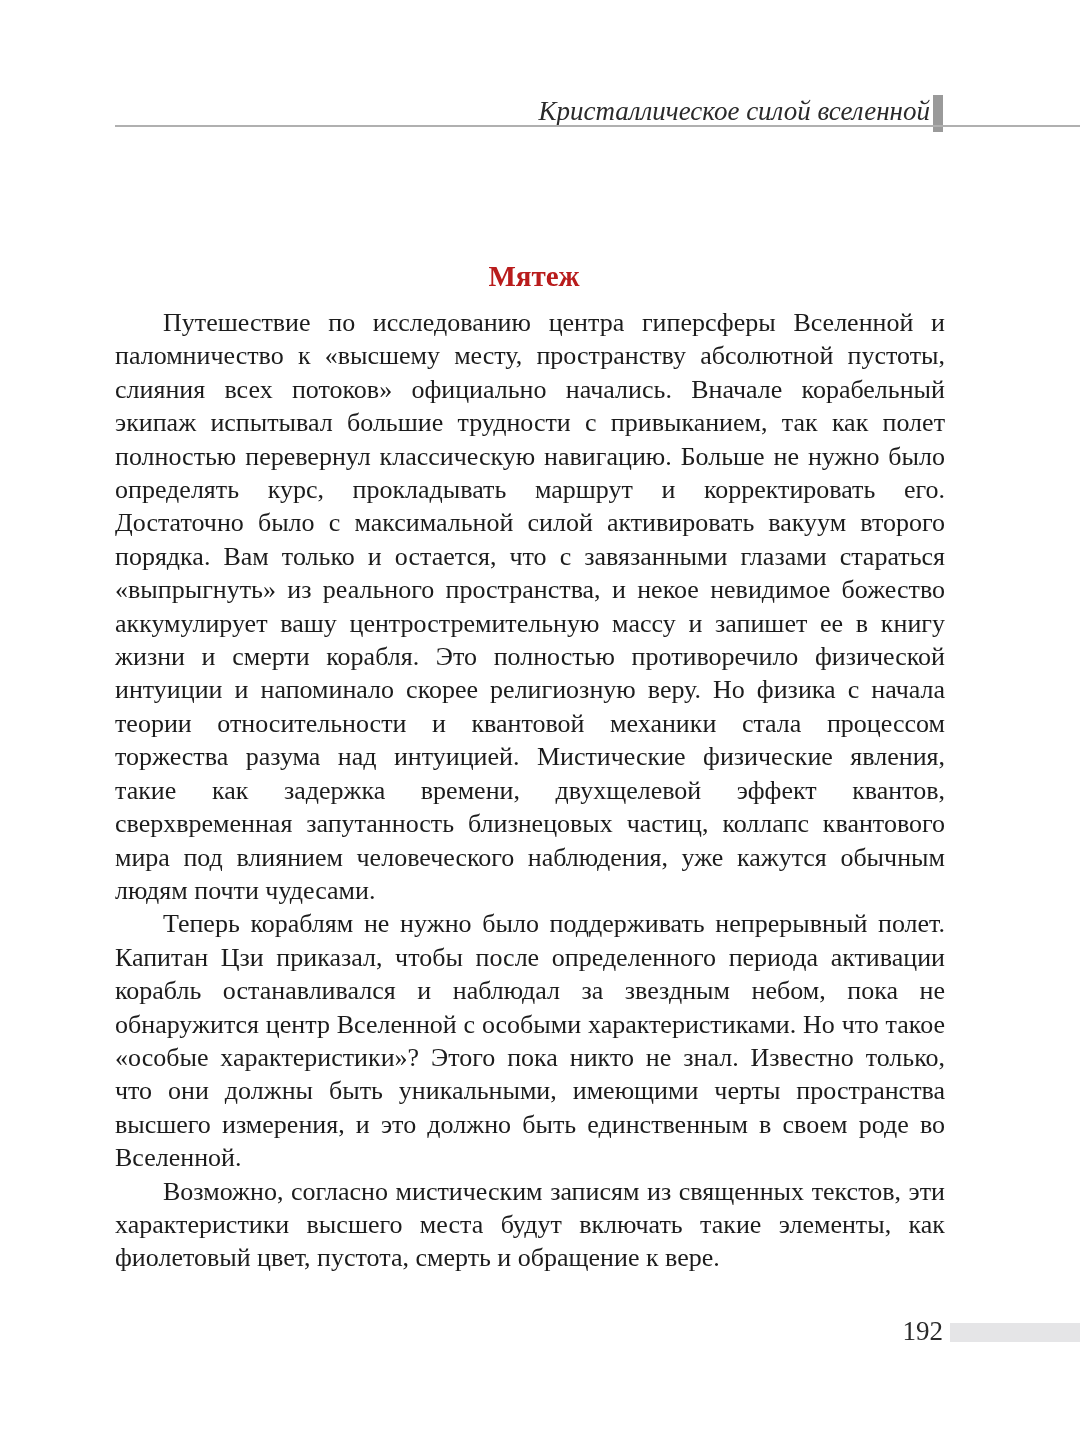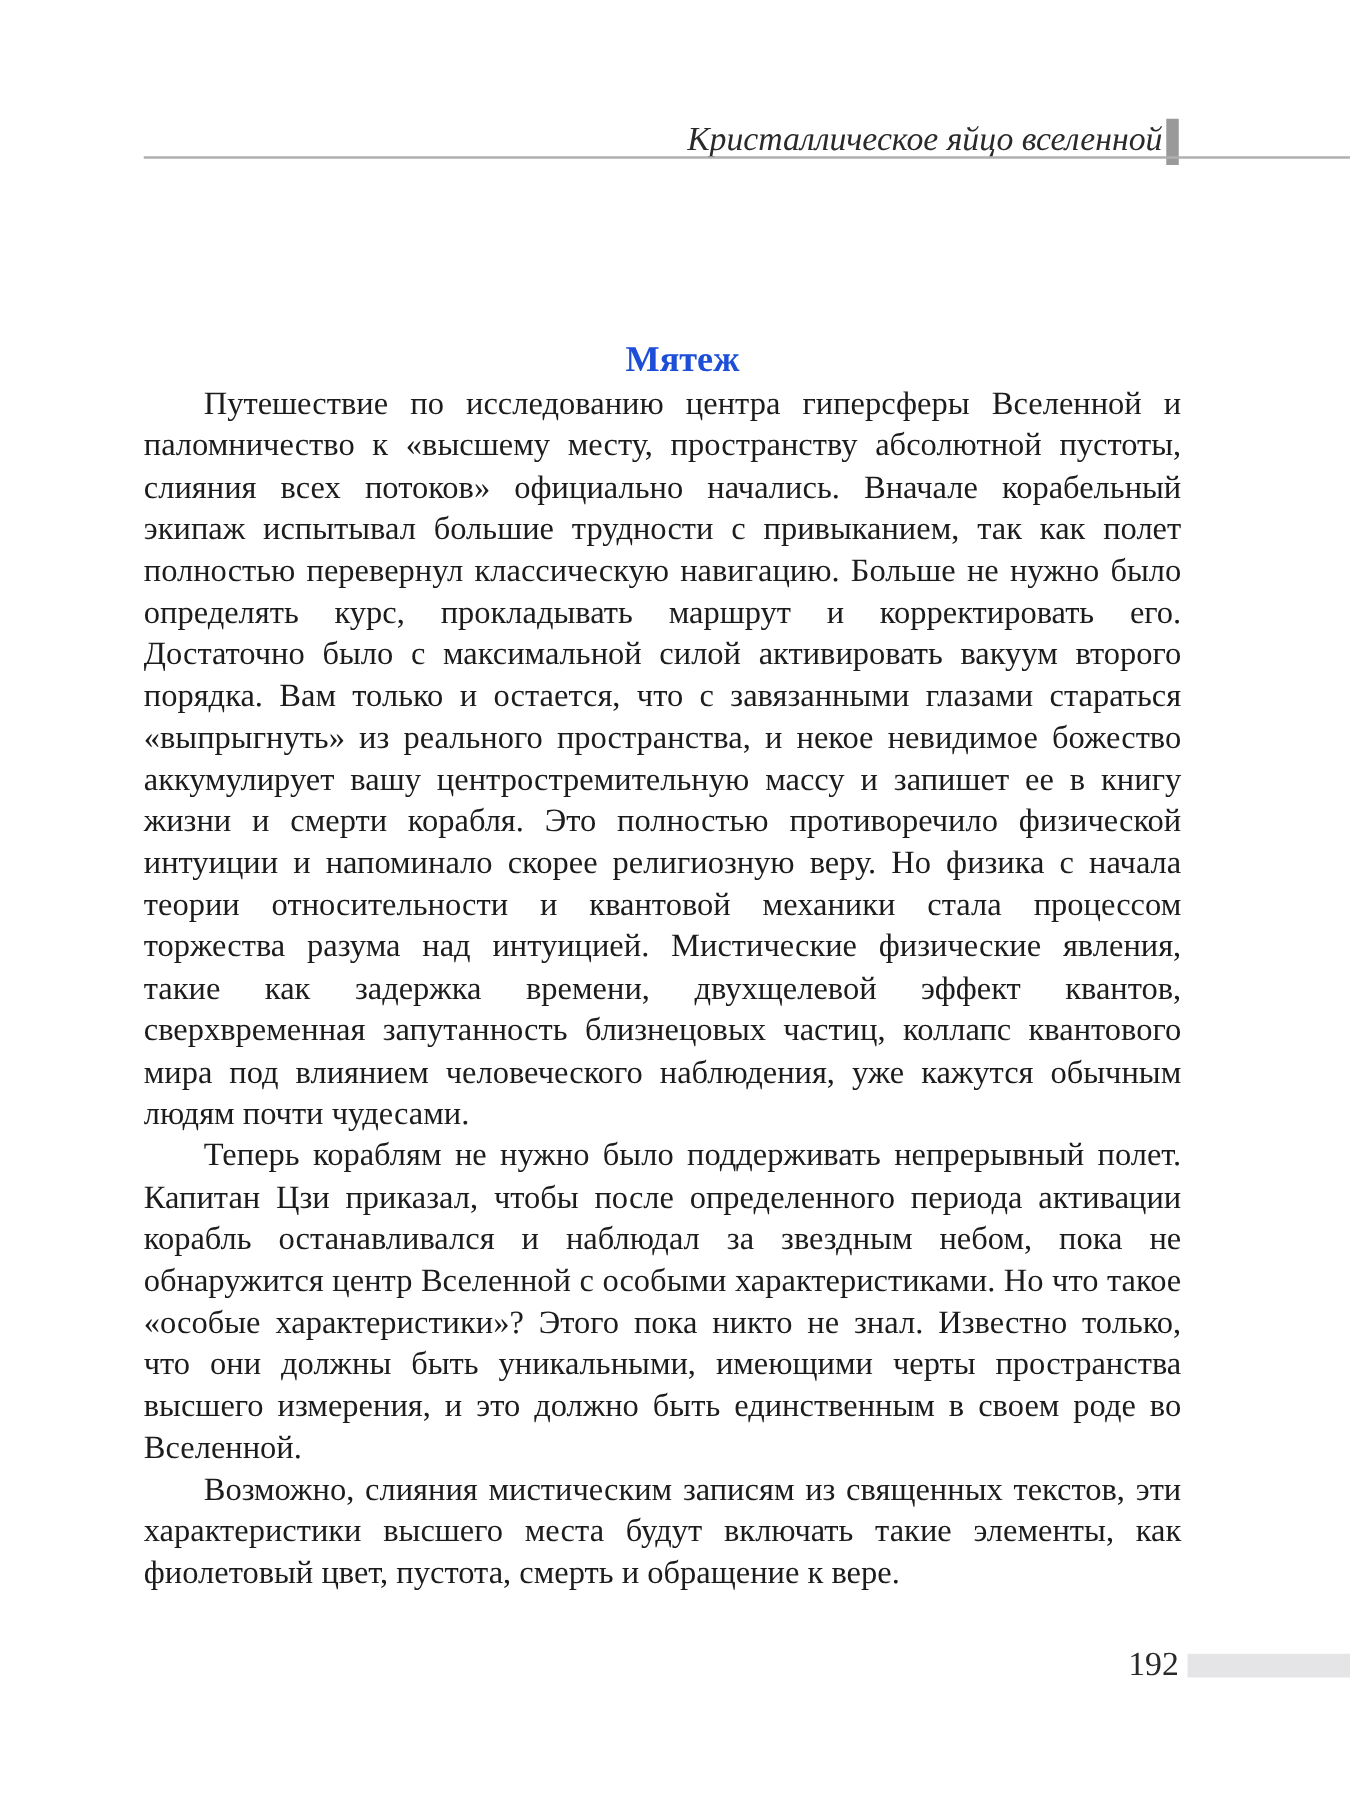--- a/index.html
+++ b/index.html
@@ -46,25 +46,25 @@
     height: 2px;
     background: #b0b0b0;
   }
 
   
   .chapter-title {
     position: absolute;
     top: 256px;
     left: 115px;
     width: 830px;
-    margin: 16px;
+    margin: 4px;
     text-align: center;
     font-size: 29px;
     font-weight: bold;
-    color: #1d4ed8;
+    color: #b91c1c;
   }
 
   
   .body-text {
     position: absolute;
     top: 306px;
     left: 115px;
     width: 830px;
   }
   .body-text p {
@@ -93,31 +93,31 @@
     width: 130px;
     height: 19px;
     background: #e5e5e7;
   }
 </style>
 </head>
 <body>
 
 <div class="page">
 
-  <div class="running-title">Кристаллическое яйцо вселенной</div>
+  <div class="running-title">Кристаллическое силой вселенной</div>
 
   <div class="header-accent-bar"></div>
 
   <div class="header-rule"></div>
 
   <h1 class="chapter-title">Мятеж</h1>
 
   <div class="body-text">
     <p>Путешествие по исследованию центра гиперсферы Вселенной и паломничество к «высшему месту, пространству абсолютной пустоты, слияния всех потоков» официально начались. Вначале корабельный экипаж испытывал большие трудности с привыканием, так как полет полностью перевернул классическую навигацию. Больше не нужно было определять курс, прокладывать маршрут и корректировать его. Достаточно было с максимальной силой активировать вакуум второго порядка. Вам только и остается, что с завязанными глазами стараться «выпрыгнуть» из реального пространства, и некое невидимое божество аккумулирует вашу центростремительную массу и запишет ее в книгу жизни и смерти корабля. Это полностью противоречило физической интуиции и напоминало скорее религиозную веру. Но физика с начала теории относительности и квантовой механики стала процессом торжества разума над интуицией. Мистические физические явления, такие как задержка времени, двухщелевой эффект квантов, сверхвременная запутанность близнецовых частиц, коллапс квантового мира под влиянием человеческого наблюдения, уже кажутся обычным людям почти чудесами.</p>
     <p>Теперь кораблям не нужно было поддерживать непрерывный полет. Капитан Цзи приказал, чтобы после определенного периода активации корабль останавливался и наблюдал за звездным небом, пока не обнаружится центр Вселенной с особыми характеристиками. Но что такое «особые характеристики»? Этого пока никто не знал. Известно только, что они должны быть уникальными, имеющими черты пространства высшего измерения, и это должно быть единственным в своем роде во Вселенной.</p>
-    <p>Возможно, слияния мистическим записям из священных текстов, эти характеристики высшего места будут включать такие элементы, как фиолетовый цвет, пустота, смерть и обращение к вере.</p>
+    <p>Возможно, согласно мистическим записям из священных текстов, эти характеристики высшего места будут включать такие элементы, как фиолетовый цвет, пустота, смерть и обращение к вере.</p>
   </div>
 
   <div class="page-number">192</div>
 
   <div class="footer-accent-bar"></div>
 
 </div>
 
 </body></html>

